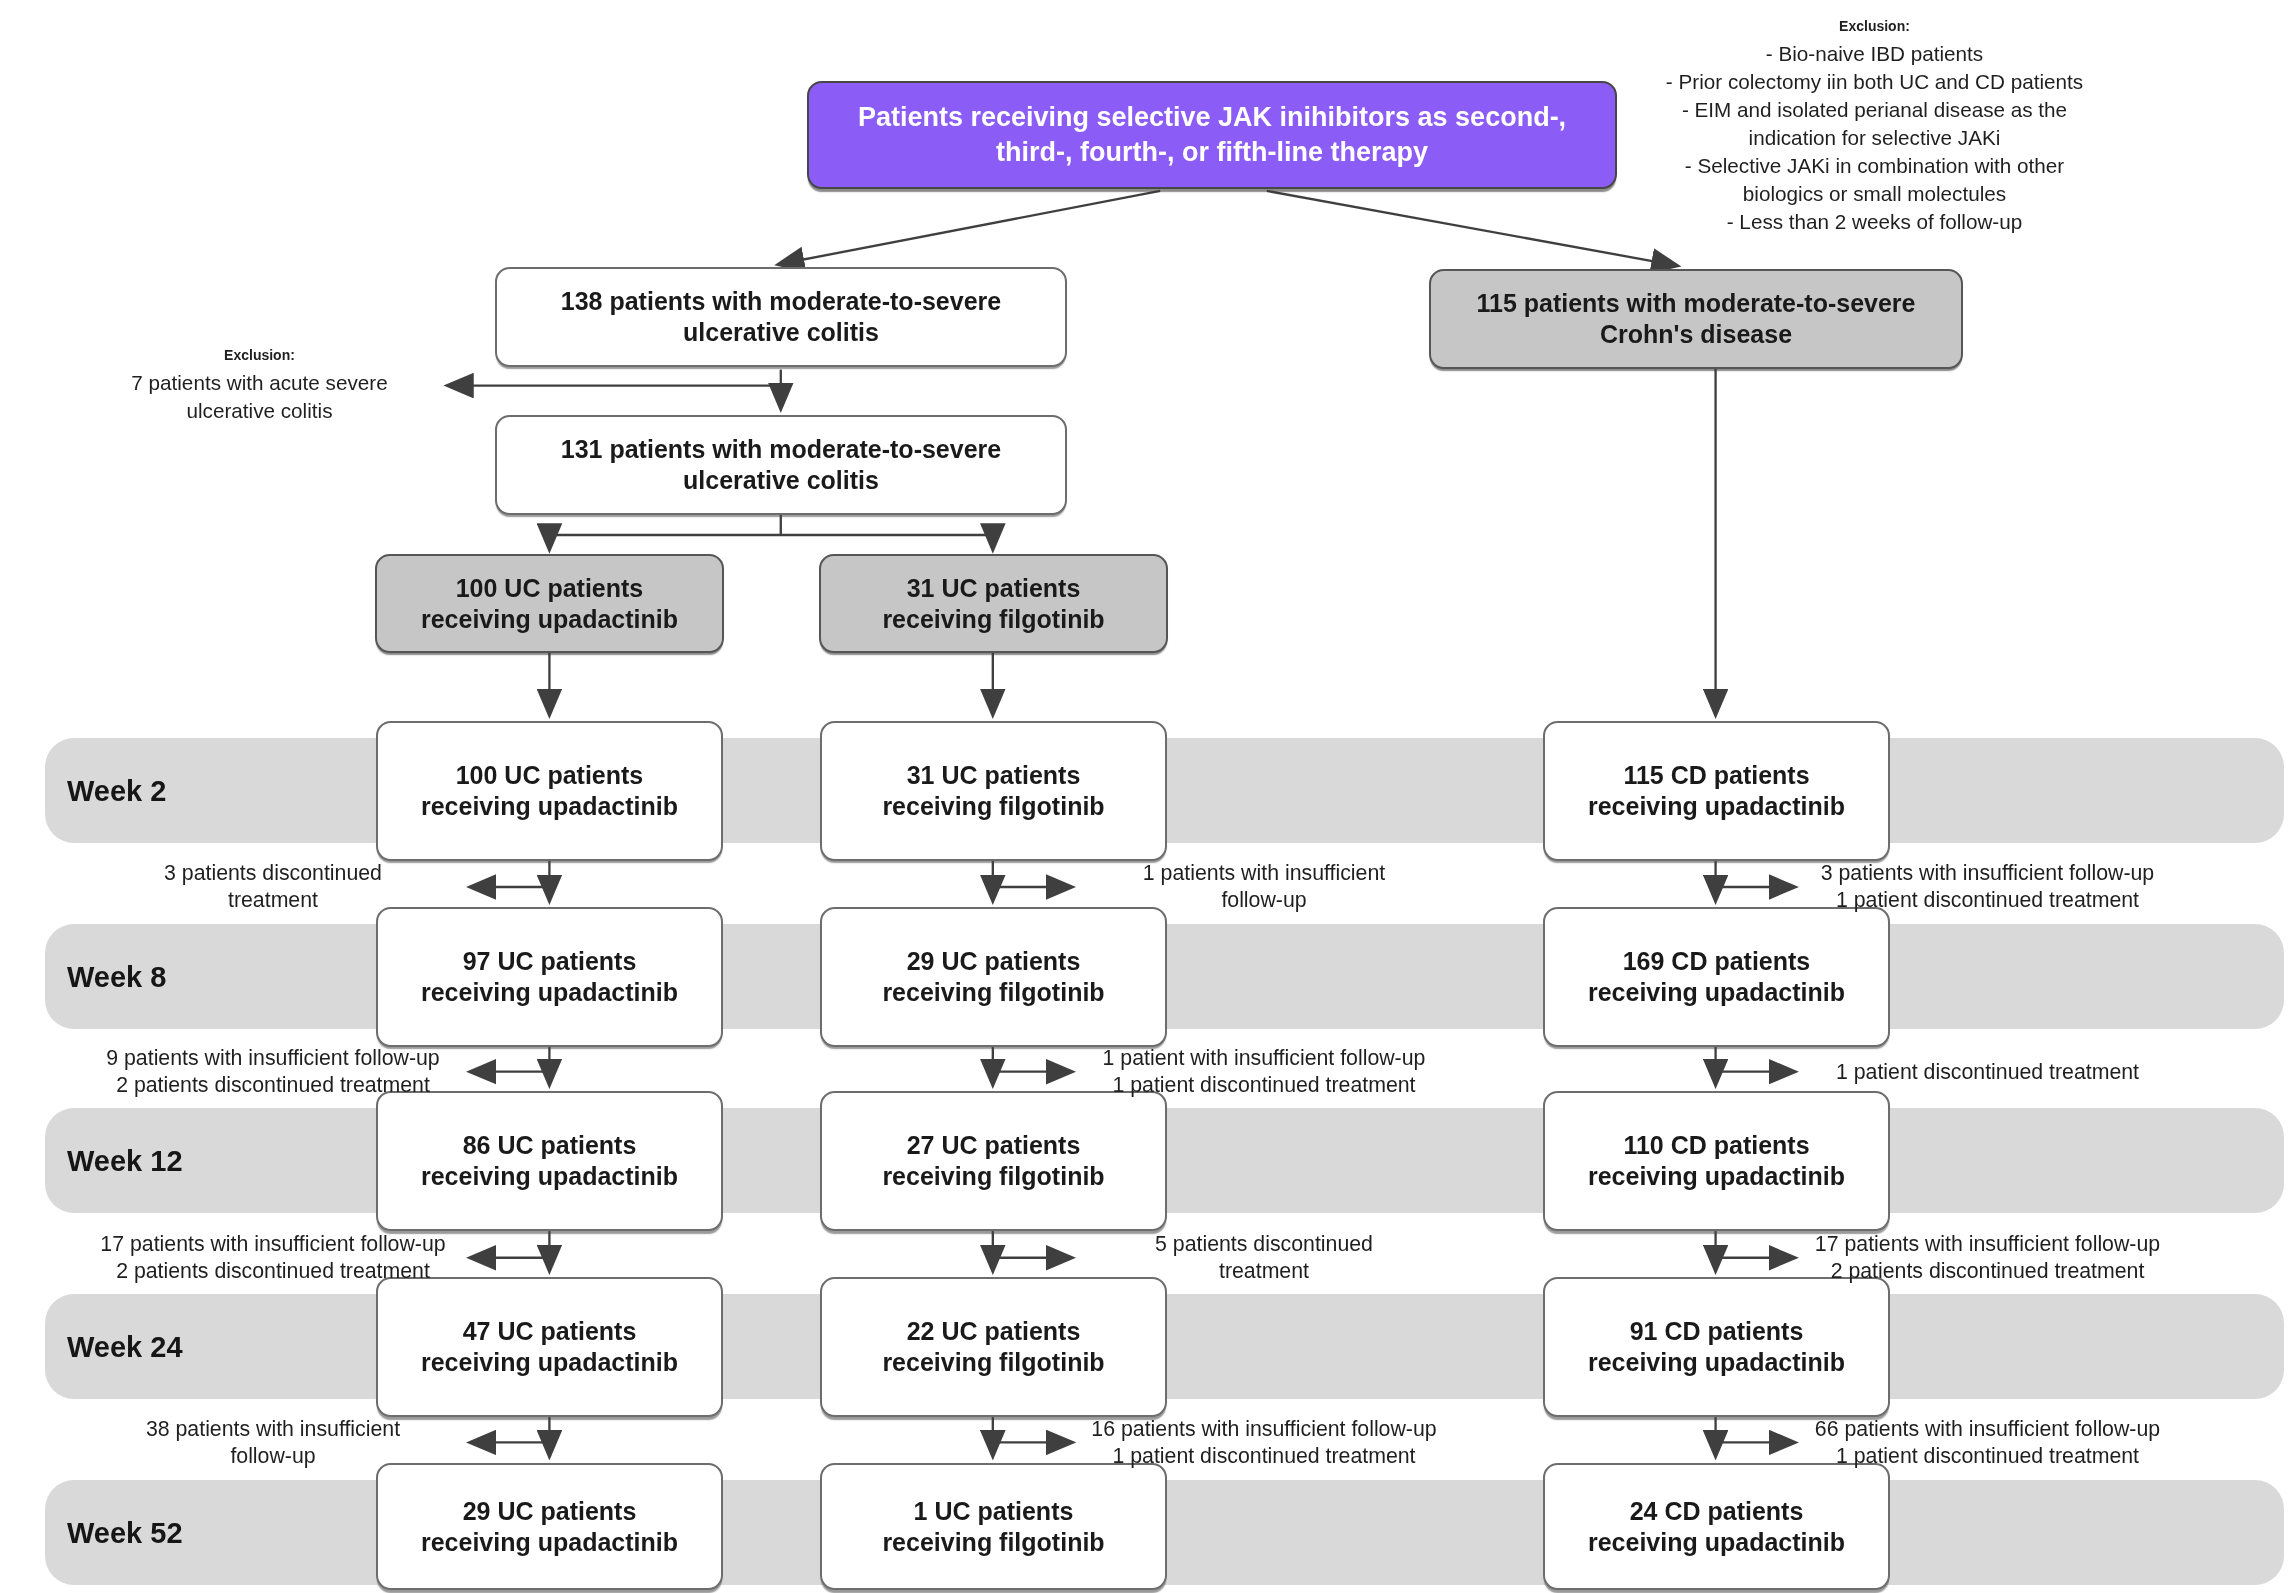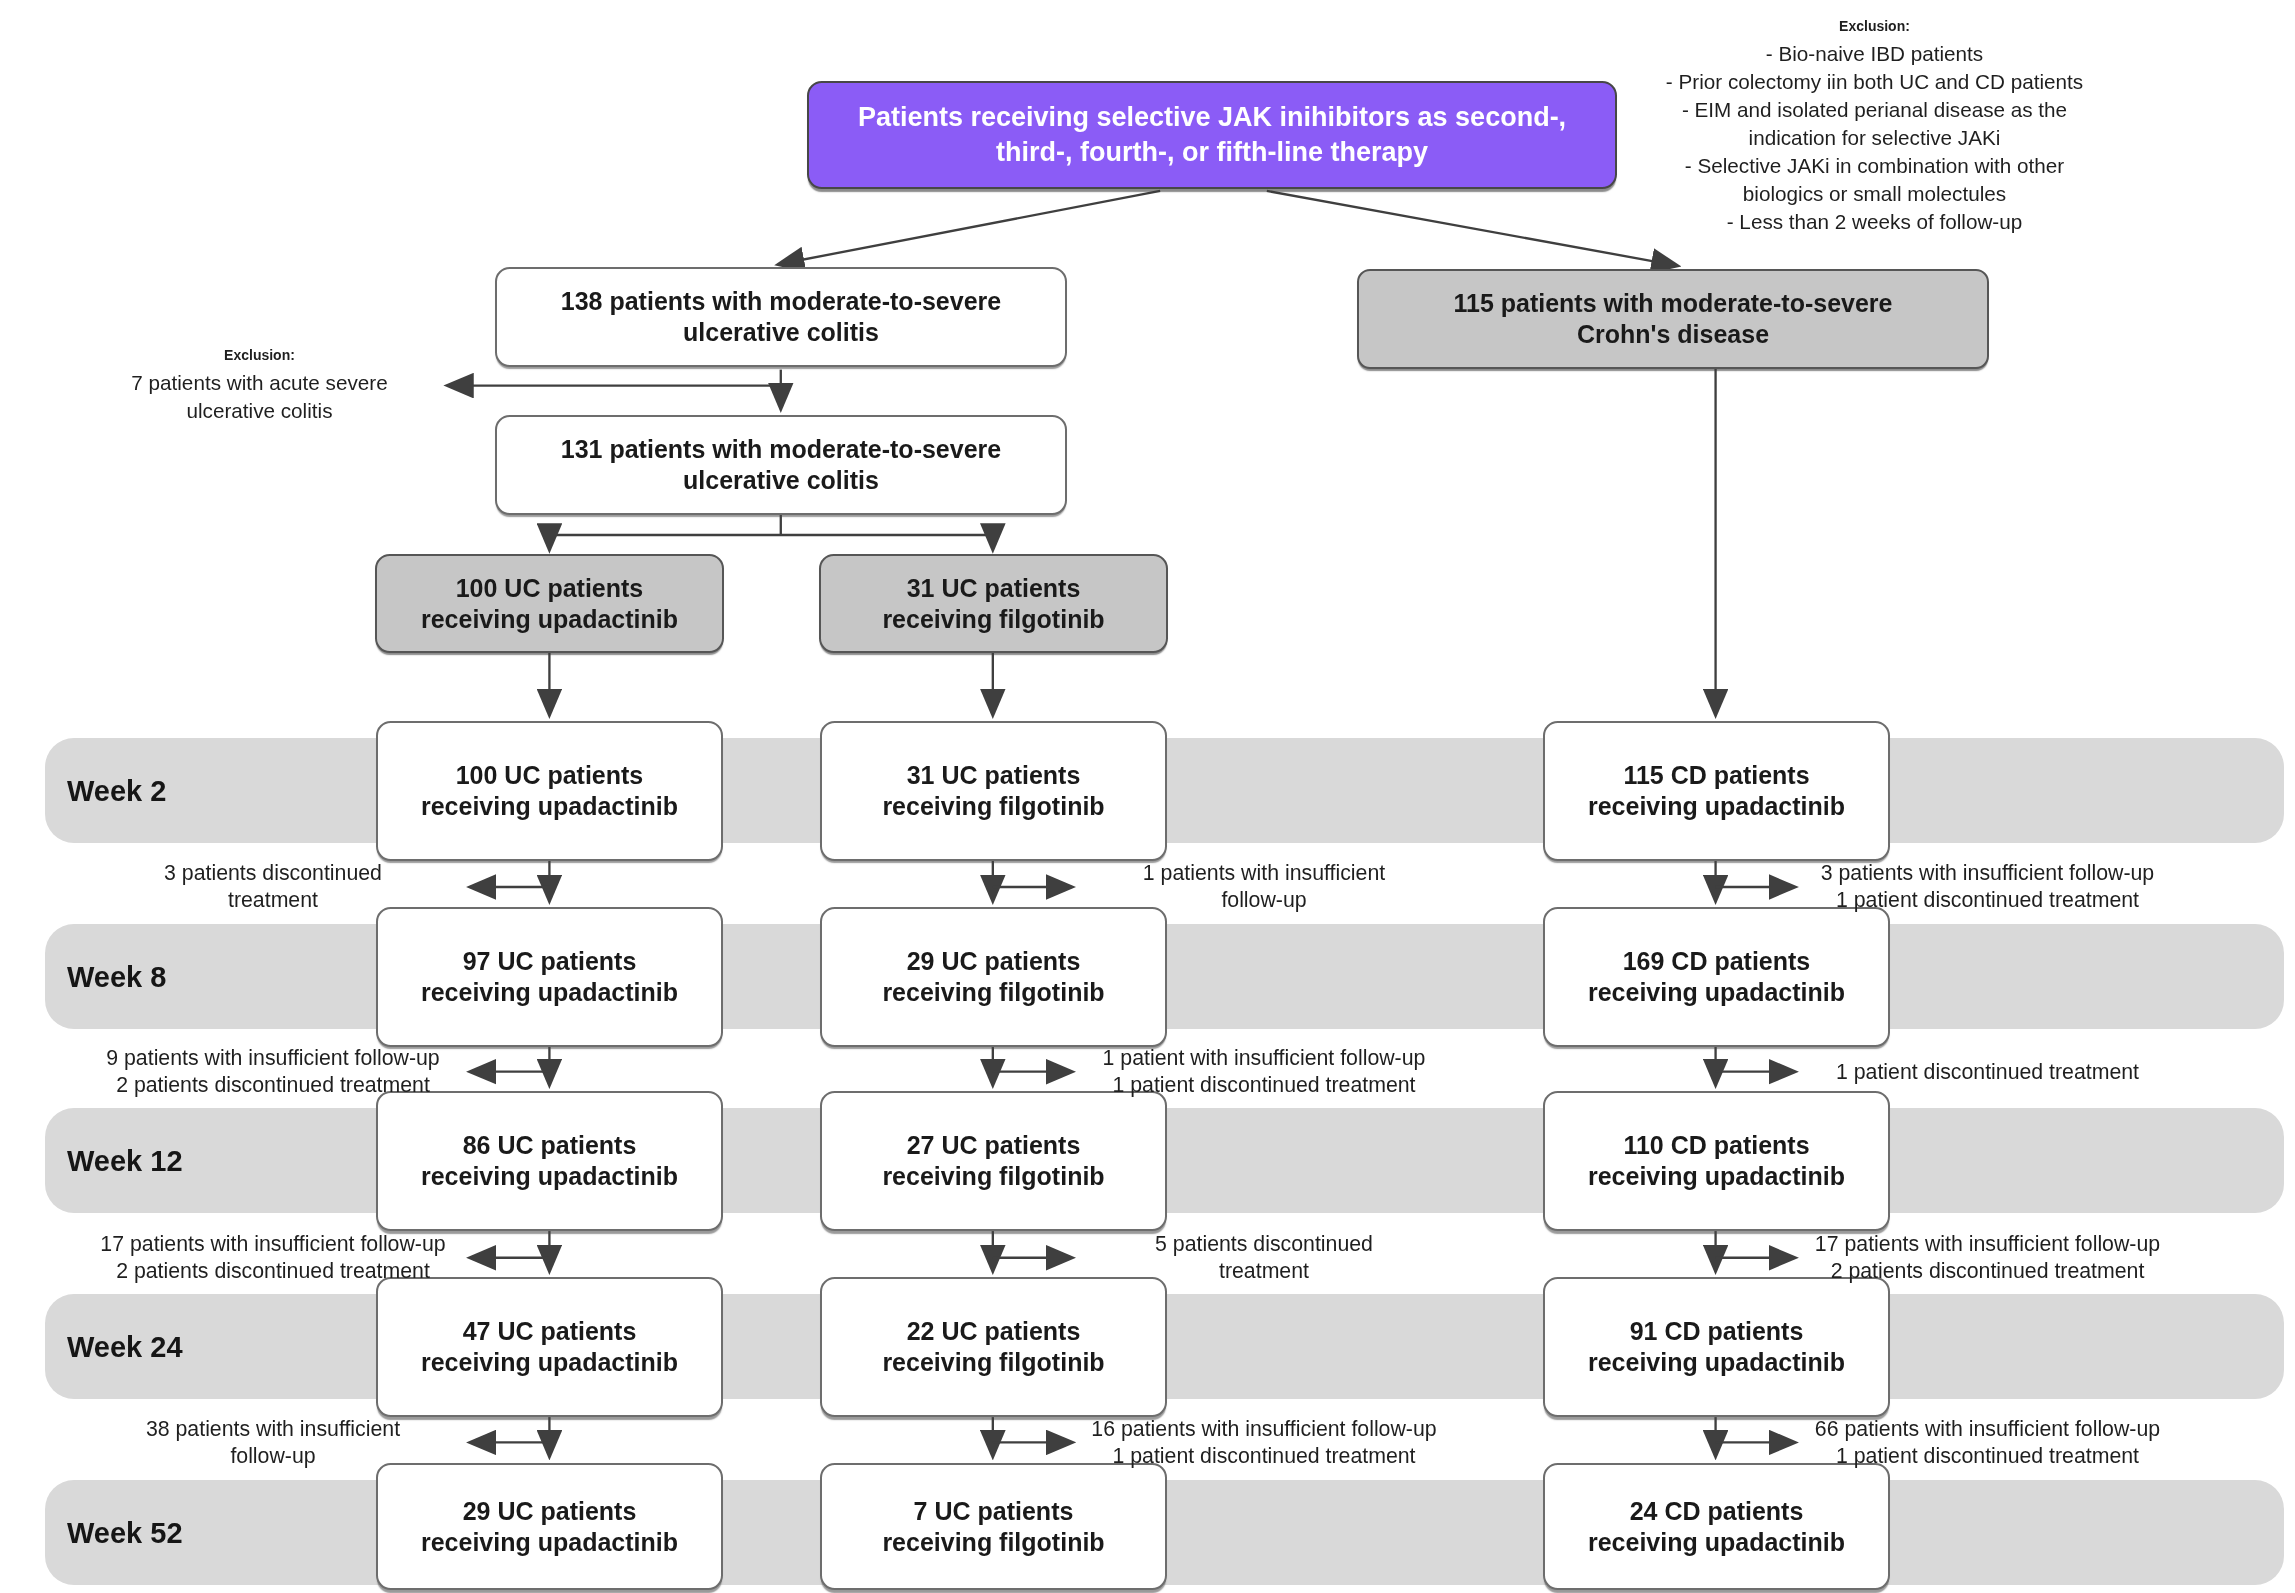--- a/index.html
+++ b/index.html
@@ -108,21 +108,21 @@
   </div>
 
   <div class="box white" style="left:495px;top:267px;width:572px;height:100px;">138 patients with moderate-to-severe
 ulcerative colitis</div>
   <div class="box white" style="left:495px;top:415px;width:572px;height:100px;">131 patients with moderate-to-severe
 ulcerative colitis</div>
   <div class="box gray" style="left:375px;top:554px;width:349px;height:99px;">100 UC patients
 receiving upadactinib</div>
   <div class="box gray" style="left:819px;top:554px;width:349px;height:99px;">31 UC patients
 receiving filgotinib</div>
-  <div class="box gray" style="left:1357px;top:269px;width:632px;height:100px;border-radius:13px;">115 patients with moderate-to-severe
+  <div class="box gray" style="left:1429px;top:269px;width:534px;height:100px;">115 patients with moderate-to-severe
 Crohn's disease</div>
 
   <div class="weeklabel" style="top:791px">Week 2</div>
   <div class="weeklabel" style="top:977px">Week 8</div>
   <div class="weeklabel" style="top:1161px">Week 12</div>
   <div class="weeklabel" style="top:1347px">Week 24</div>
   <div class="weeklabel" style="top:1533px">Week 52</div>
 
   <div class="box white" style="left:376px;top:721px;width:347px;height:140px;">100 UC patients
 receiving upadactinib</div>
@@ -147,21 +147,21 @@
 
   <div class="box white" style="left:376px;top:1277px;width:347px;height:140px;">47 UC patients
 receiving upadactinib</div>
   <div class="box white" style="left:820px;top:1277px;width:347px;height:140px;">22 UC patients
 receiving filgotinib</div>
   <div class="box white" style="left:1543px;top:1277px;width:347px;height:140px;">91 CD patients
 receiving upadactinib</div>
 
   <div class="box white" style="left:376px;top:1463px;width:347px;height:127px;">29 UC patients
 receiving upadactinib</div>
-  <div class="box white" style="left:820px;top:1463px;width:347px;height:127px;">7 UC patients
+  <div class="box white" style="left:820px;top:1463px;width:347px;height:127px;">1 UC patients
 receiving filgotinib</div>
   <div class="box white" style="left:1543px;top:1463px;width:347px;height:127px;">24 CD patients
 receiving upadactinib</div>
 
   <div class="note" style="left:83px;top:887px;width:380px;">3 patients discontinued
 treatment</div>
   <div class="note" style="left:1064px;top:887px;width:400px;">1 patients with insufficient
 follow-up</div>
   <div class="note" style="left:1794px;top:887px;width:387px;">3 patients with insufficient follow-up
 1 patient discontinued treatment</div>

